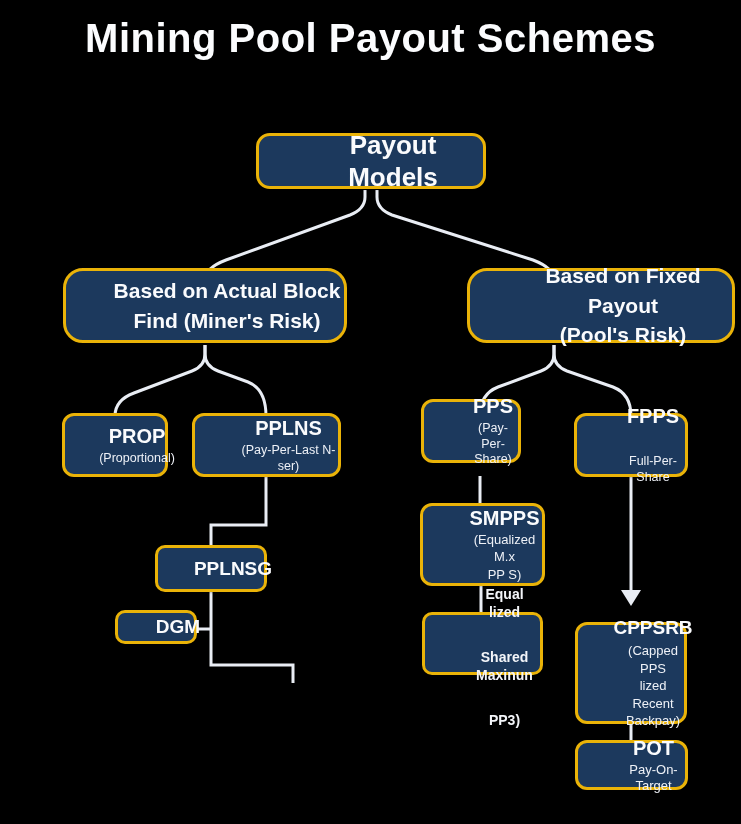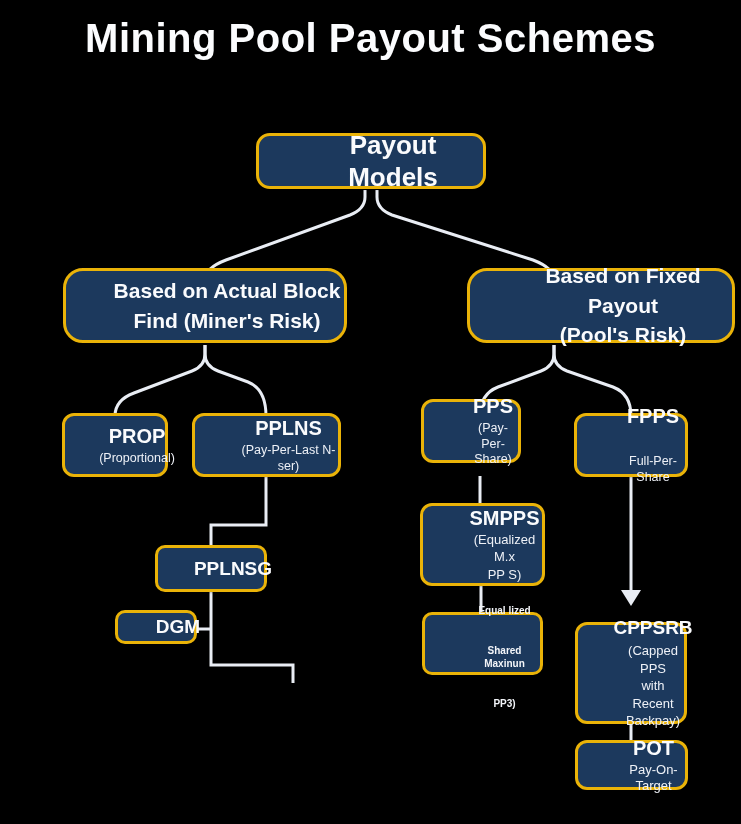--- a/index.html
+++ b/index.html
@@ -70,21 +70,21 @@
   #node-pps   { left: 421px; top: 399px; width: 100px; height: 64px; }
   #node-fpps  { left: 574px; top: 413px; width: 114px; height: 64px; gap: 23px; }
   #node-prop .t1, #node-pplns .t1, #node-pps .t1, #node-fpps .t1 { font-size: 20px; }
   #node-prop .t2, #node-pplns .t2, #node-pps .t2, #node-fpps .t2 { font-size: 12.5px; margin-top: 2px; }
 
   #node-smpps { left: 420px; top: 503px; width: 125px; height: 83px; }
   #node-smpps .t1 { font-size: 20px; }
   #node-smpps .t2 { font-size: 13px; line-height: 1.35; }
 
   #node-equalized { left: 422px; top: 612px; width: 121px; height: 63px; border-radius: 10px; }
-  #node-equalized .t2 { font-size: 10px; font-weight: bold; line-height: 1.3; color: #f3f5f9; margin-top: 27px; }
+  #node-equalized .t2 { font-size: 14px; font-weight: bold; line-height: 1.3; color: #f3f5f9; margin-top: 27px; }
 
   #node-pplnsg { left: 155px; top: 545px; width: 112px; height: 47px; border-radius: 10px; }
   #node-dgm    { left: 115px; top: 610px; width: 82px;  height: 34px; border-radius: 10px; }
   #node-ppns   { left: 227px; top: 680px; width: 136px; height: 37px; border-radius: 10px; }
   #node-pplnsg .t1, #node-dgm .t1, #node-ppns .t1 { font-size: 19px; }
 
   #node-cppsrb { left: 575px; top: 608px; width: 112px; height: 102px; margin-top: 14px; }
   #node-cppsrb .t1 { font-size: 19px; margin-bottom: 2px; }
   #node-cppsrb .t2 { font-size: 13px; line-height: 1.35; }
 
@@ -174,21 +174,21 @@
   </div>
 
   <div class="node" id="node-dgm">
     <span class="t1">DGM</span>
   </div>
 
 
   <div class="node" id="node-cppsrb">
     <span class="t1">CPPSRB</span>
     <span class="t2">(Capped PPS</span>
-    <span class="t2">with Recent</span>
+    <span class="t2">lized Recent</span>
     <span class="t2">Backpay)</span>
   </div>
 
   <div class="node" id="node-pot">
     <span class="t1">POT</span>
     <span class="t2">Pay-On-Target</span>
   </div>
 
 </div>
 

